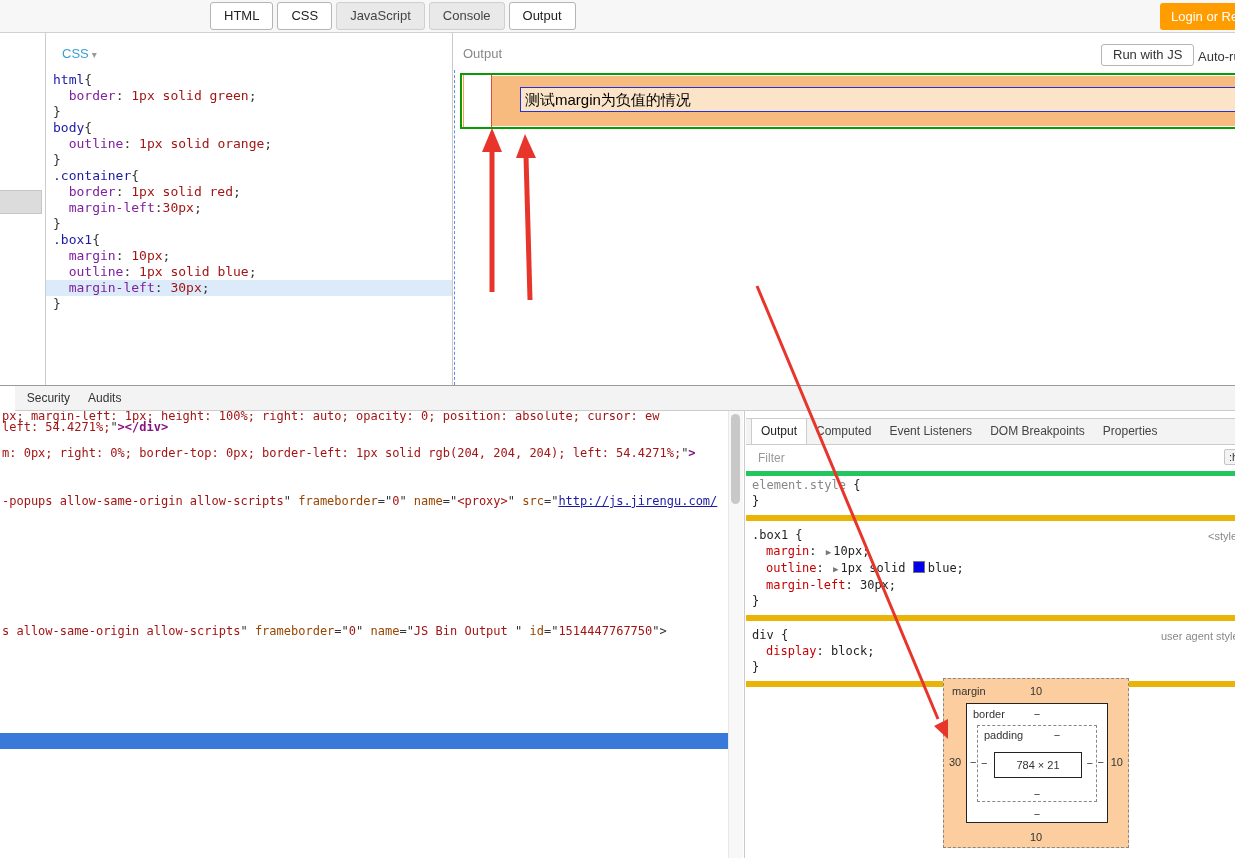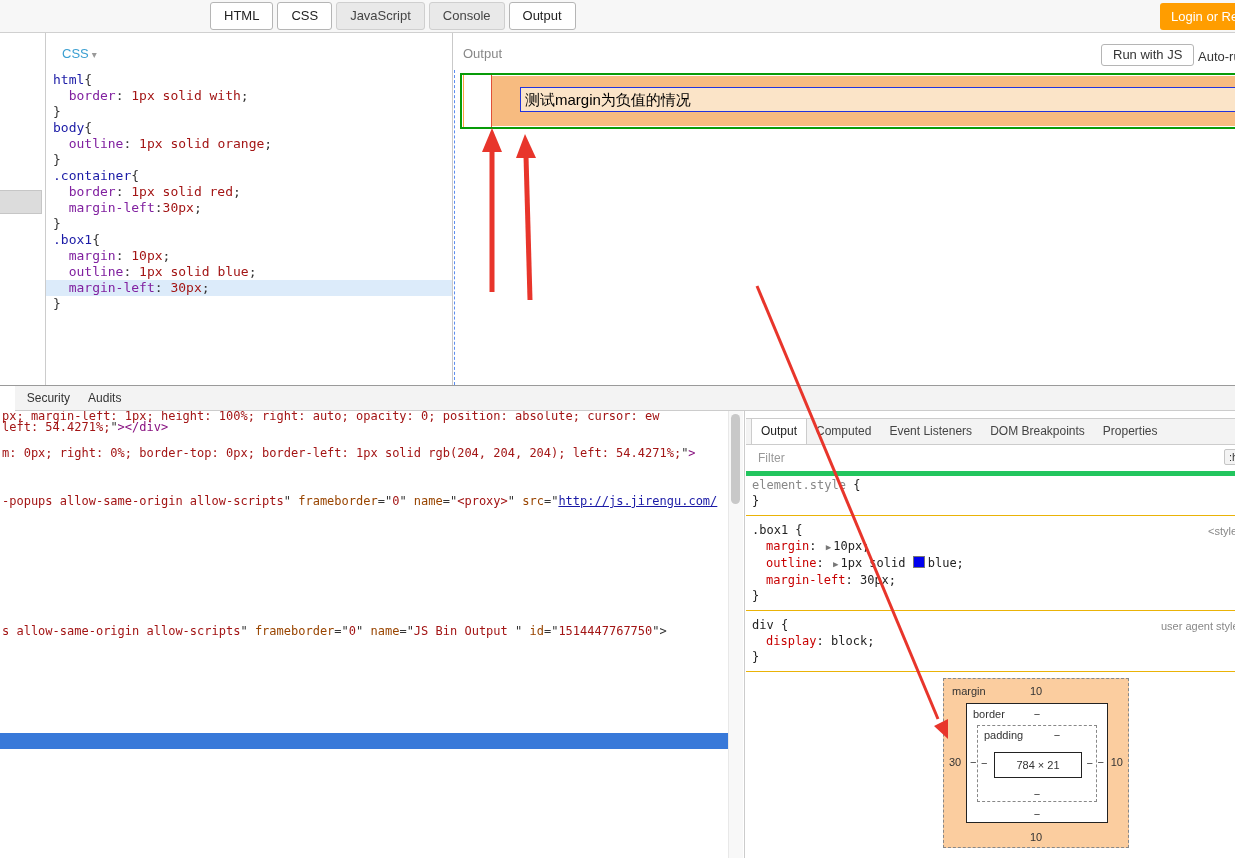--- a/index.html
+++ b/index.html
@@ -43,35 +43,35 @@
   .note{position:absolute;left:93px;top:189px;font-size:15px;color:#e23333;white-space:nowrap;}
 
   
   .devtools{position:absolute;left:0;top:385px;width:1235px;height:473px;border-top:1px solid #9a9a9a;background:#fff;box-sizing:border-box;}
   .dt-toolbar{position:absolute;left:15px;top:0;right:0;height:24px;background:#f3f3f3;border-bottom:1px solid #ccc;overflow:hidden;}
   .dt-tabs{display:flex;margin-left:-74px;height:24px;}
   .dt-tab{padding:0 9px;line-height:24px;font-size:12px;color:#333;white-space:nowrap;cursor:pointer;}
 
   .dt-elements{position:absolute;left:0;top:25px;width:745px;bottom:0;border-right:1px solid #ccc;overflow:hidden;background:#fff;box-sizing:border-box;}
   .dt-line{position:absolute;left:2px;white-space:pre;font-family:"DejaVu Sans Mono",monospace;font-size:12px;line-height:14px;}
-  .dk-v{color:#a31515;} .dk-n{color:#994500;} .dk-t{color:#881280;} .dk-p{color:#333;}
+  .dk-v{color:#a31515;} .dk-n{color:#994500;} .dk-t{color:#881280;font-weight:bold;} .dk-p{color:#333;}
   .dk-l{color:#1a1aa6;text-decoration:underline;}
   .dt-selected-bar{position:absolute;left:0;top:322px;width:728px;height:16px;background:#3879d9;}
   .dt-scroll{position:absolute;left:728px;width:14px;top:0;bottom:0;background:#f8f8f8;border-left:1px solid #e8e8e8;}
   .dt-thumb{position:absolute;left:2px;top:3px;width:9px;height:90px;background:#c8c8c8;border-radius:5px;}
 
   .dt-sidebar{position:absolute;left:746px;top:25px;width:489px;bottom:0;background:#fff;}
   .sb-tabs{position:absolute;left:0;right:0;top:7px;height:27px;background:#f3f3f3;border-top:1px solid #ccc;border-bottom:1px solid #ccc;display:flex;padding-left:5px;box-sizing:border-box;}
   .sb-tab{font-size:12px;color:#444;padding:0 9px;line-height:25px;white-space:nowrap;cursor:pointer;}
   .sb-tab.sel{background:#fff;border-left:1px solid #ccc;border-right:1px solid #ccc;color:#222;}
   .sb-filter{position:absolute;left:0;right:0;top:35px;height:25px;border-bottom:5px solid #22c55e;background:#fff;}
   .sb-filter-label{position:absolute;left:12px;top:5px;font-size:12px;color:#999;}
   .sb-hov{position:absolute;left:478px;top:3px;font-size:11px;color:#333;border:1px solid #c5c5c5;border-radius:2px;padding:1px 4px;background:#f3f3f3;white-space:nowrap;}
   .sb-rules{position:absolute;left:0;right:0;top:60px;font-family:"DejaVu Sans Mono",monospace;font-size:12px;line-height:16px;}
-  .sb-rule{position:relative;padding:6px;border-bottom:1px solid #eab308;}
+  .sb-rule{position:relative;padding:6px;border-bottom:6px solid #eab308;}
   .rule-line{white-space:pre;}
   .prop-line{padding-left:14px;white-space:pre;}
   .r-gsel{color:#888;} .r-sel{color:#222;} .r-pln{color:#222;} .r-prop{color:#c80000;} .r-val{color:#222;}
   .r-arrow{color:#777;font-size:9px;margin:0 2px;}
   .r-link{position:absolute;top:7px;font-family:"Liberation Sans",sans-serif;font-size:11px;color:#888;white-space:nowrap;}
   .swatch{display:inline-block;width:10px;height:10px;border:1px solid #777;vertical-align:-1px;margin-right:3px;}
 
   
   .bm-wrap{position:absolute;left:197px;top:267px;}
   .bm{position:relative;width:184px;height:168px;background:#fbcd9f;border:1px dashed #888;font-size:11px;color:#333;}
@@ -110,21 +110,21 @@
     <div class="left-rail">
       <div class="rail-block"></div>
     </div>
 
     <div class="editor-panel">
       <div class="editor-head">
         <span>CSS</span><span class="caret">▾</span>
       </div>
       <div class="code" id="css-code">
           <div class="code-line"><span class="ck-sel">html</span><span class="ck-pln">{</span></div>
-          <div class="code-line"><span class="ck-pln">  </span><span class="ck-prop">border</span><span class="ck-pln">: </span><span class="ck-val">1px solid with</span><span class="ck-pln">;</span></div>
+          <div class="code-line"><span class="ck-pln">  </span><span class="ck-prop">border</span><span class="ck-pln">: </span><span class="ck-val">1px solid green</span><span class="ck-pln">;</span></div>
           <div class="code-line"><span class="ck-pln">}</span></div>
           <div class="code-line"><span class="ck-sel">body</span><span class="ck-pln">{</span></div>
           <div class="code-line"><span class="ck-pln">  </span><span class="ck-prop">outline</span><span class="ck-pln">: </span><span class="ck-val">1px solid orange</span><span class="ck-pln">;</span></div>
           <div class="code-line"><span class="ck-pln">}</span></div>
           <div class="code-line"><span class="ck-sel">.container</span><span class="ck-pln">{</span></div>
           <div class="code-line"><span class="ck-pln">  </span><span class="ck-prop">border</span><span class="ck-pln">: </span><span class="ck-val">1px solid red</span><span class="ck-pln">;</span></div>
           <div class="code-line"><span class="ck-pln">  </span><span class="ck-prop">margin-left</span><span class="ck-pln">:</span><span class="ck-val">30px</span><span class="ck-pln">;</span></div>
           <div class="code-line"><span class="ck-pln">}</span></div>
           <div class="code-line"><span class="ck-sel">.box1</span><span class="ck-pln">{</span></div>
           <div class="code-line"><span class="ck-pln">  </span><span class="ck-prop">margin</span><span class="ck-pln">: </span><span class="ck-val">10px</span><span class="ck-pln">;</span></div>

